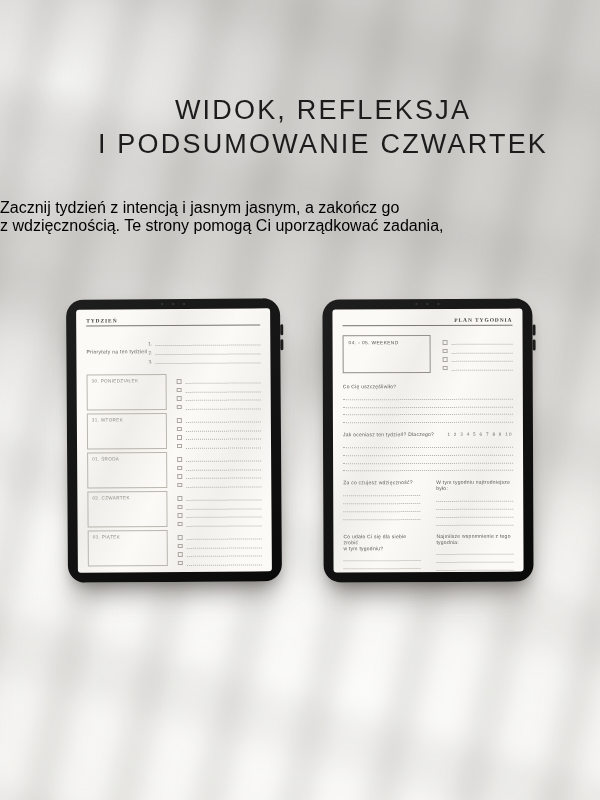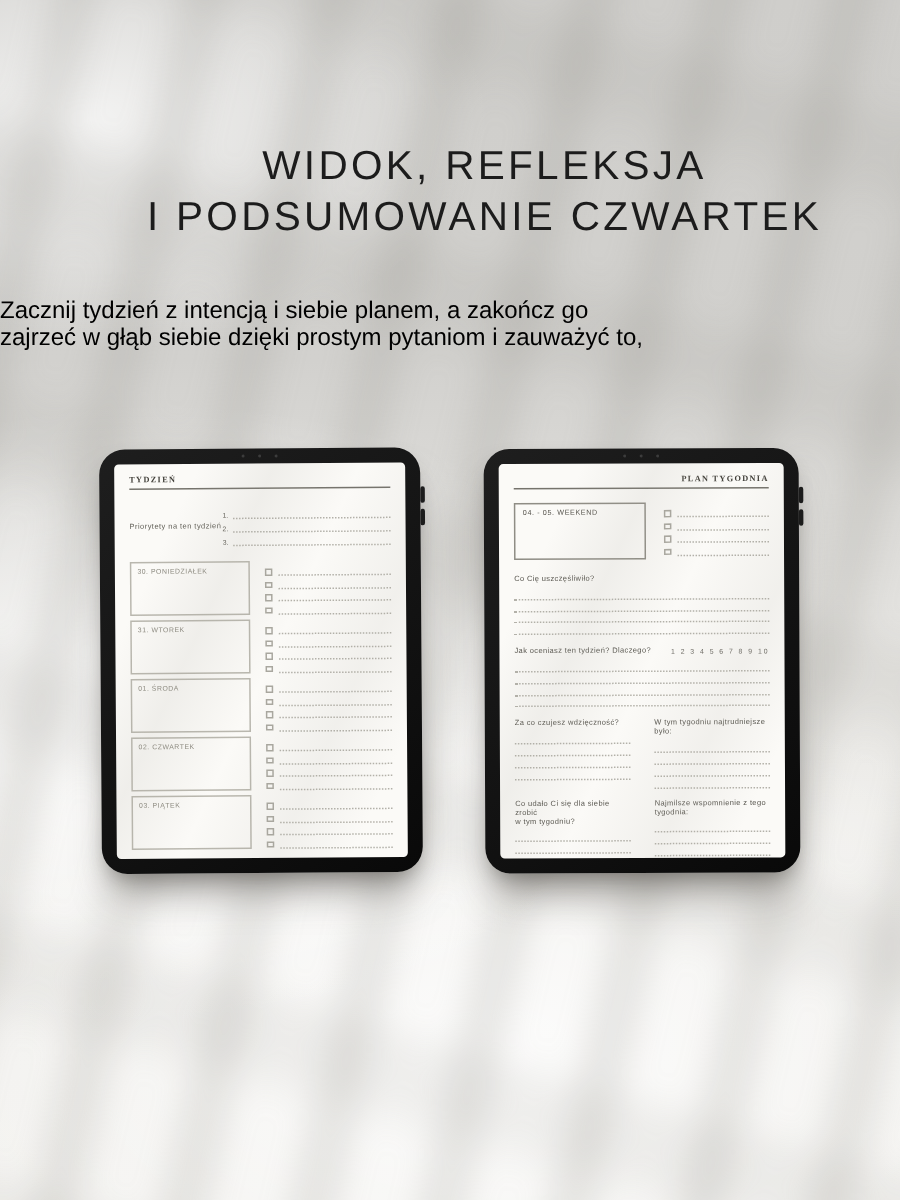--- a/index.html
+++ b/index.html
@@ -109,22 +109,22 @@
 <div class="page">
   <div class="content">
 
     <h1 class="title">
       <span>WIDOK, REFLEKSJA</span>
       <span>I PODSUMOWANIE CZWARTEK</span>
     </h1>
 
     <p class="desc">
       </p>
-      <div>Zacznij tydzień z intencją i siebie planem, a zakończ go</div>
-      <div>zajrzeć w głąb siebie dzięki prostym pytaniom i zauważyć to,</div>
+      <div>Zacznij tydzień z intencją i jasnym jasnym, a zakończ go</div>
+      <div>z wdzięcznością. Te strony pomogą Ci uporządkować zadania,</div>
     <p></p>
 
     <div class="tablets">
 
       <div class="tablet left">
         <div class="cam">
             <i></i>
             <i></i>
             <i></i>
           </div>

